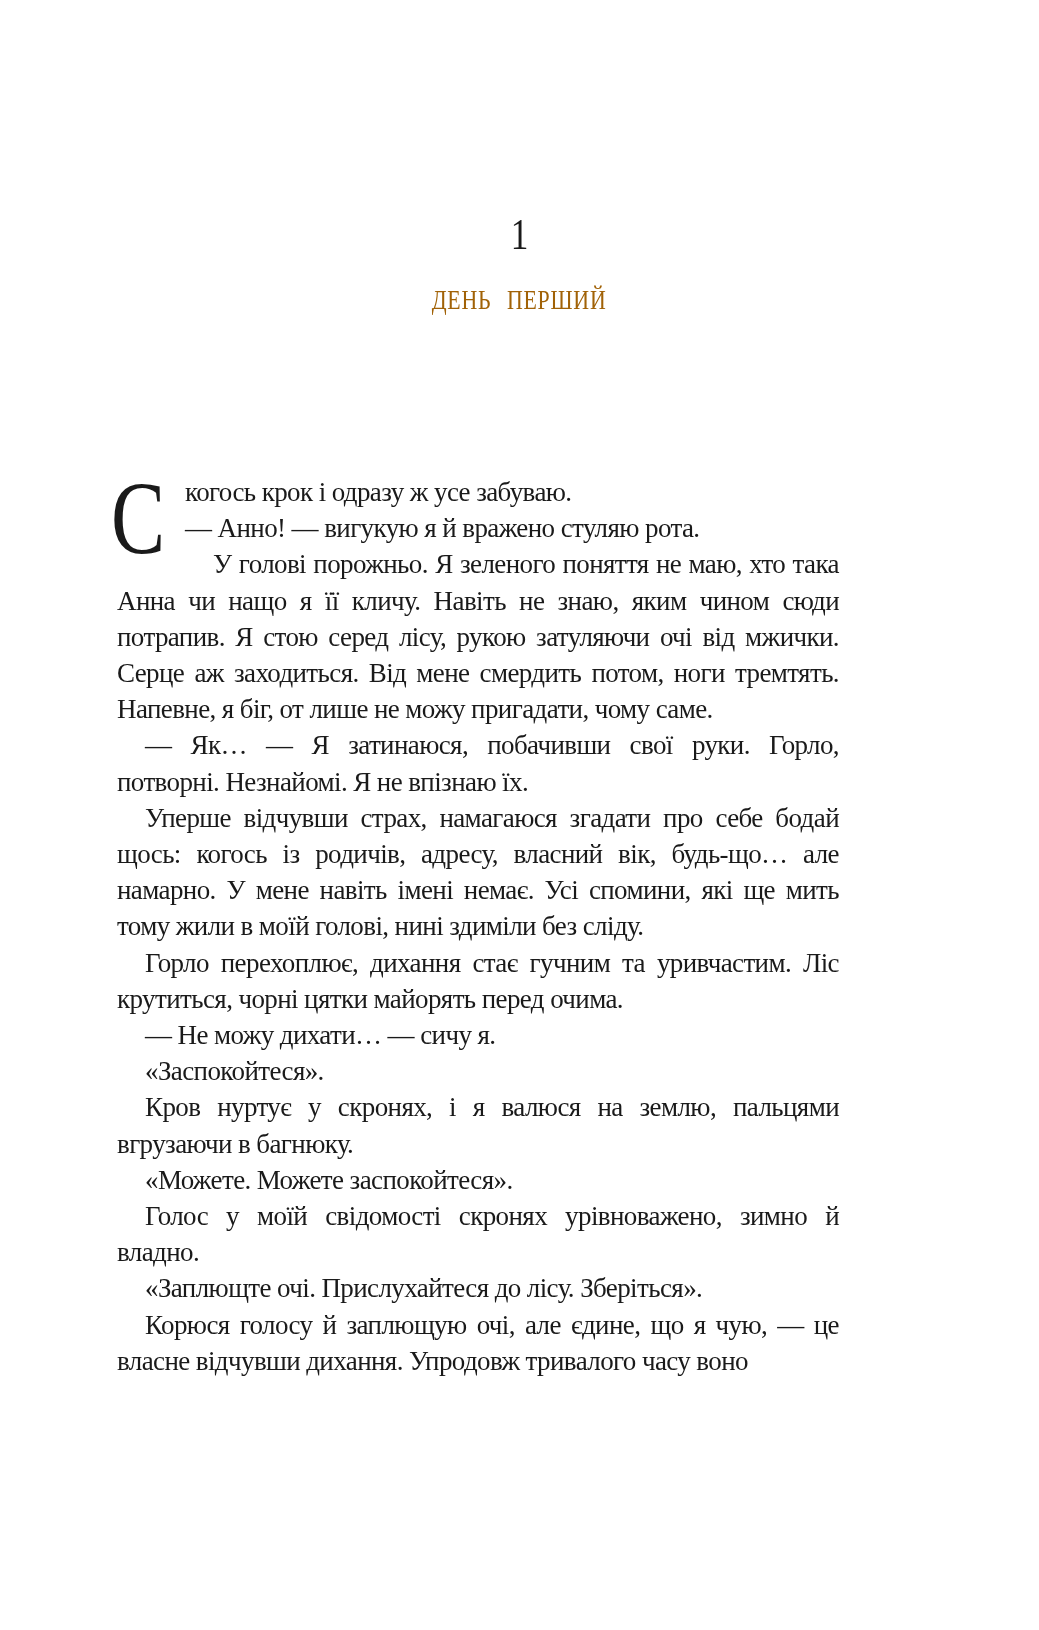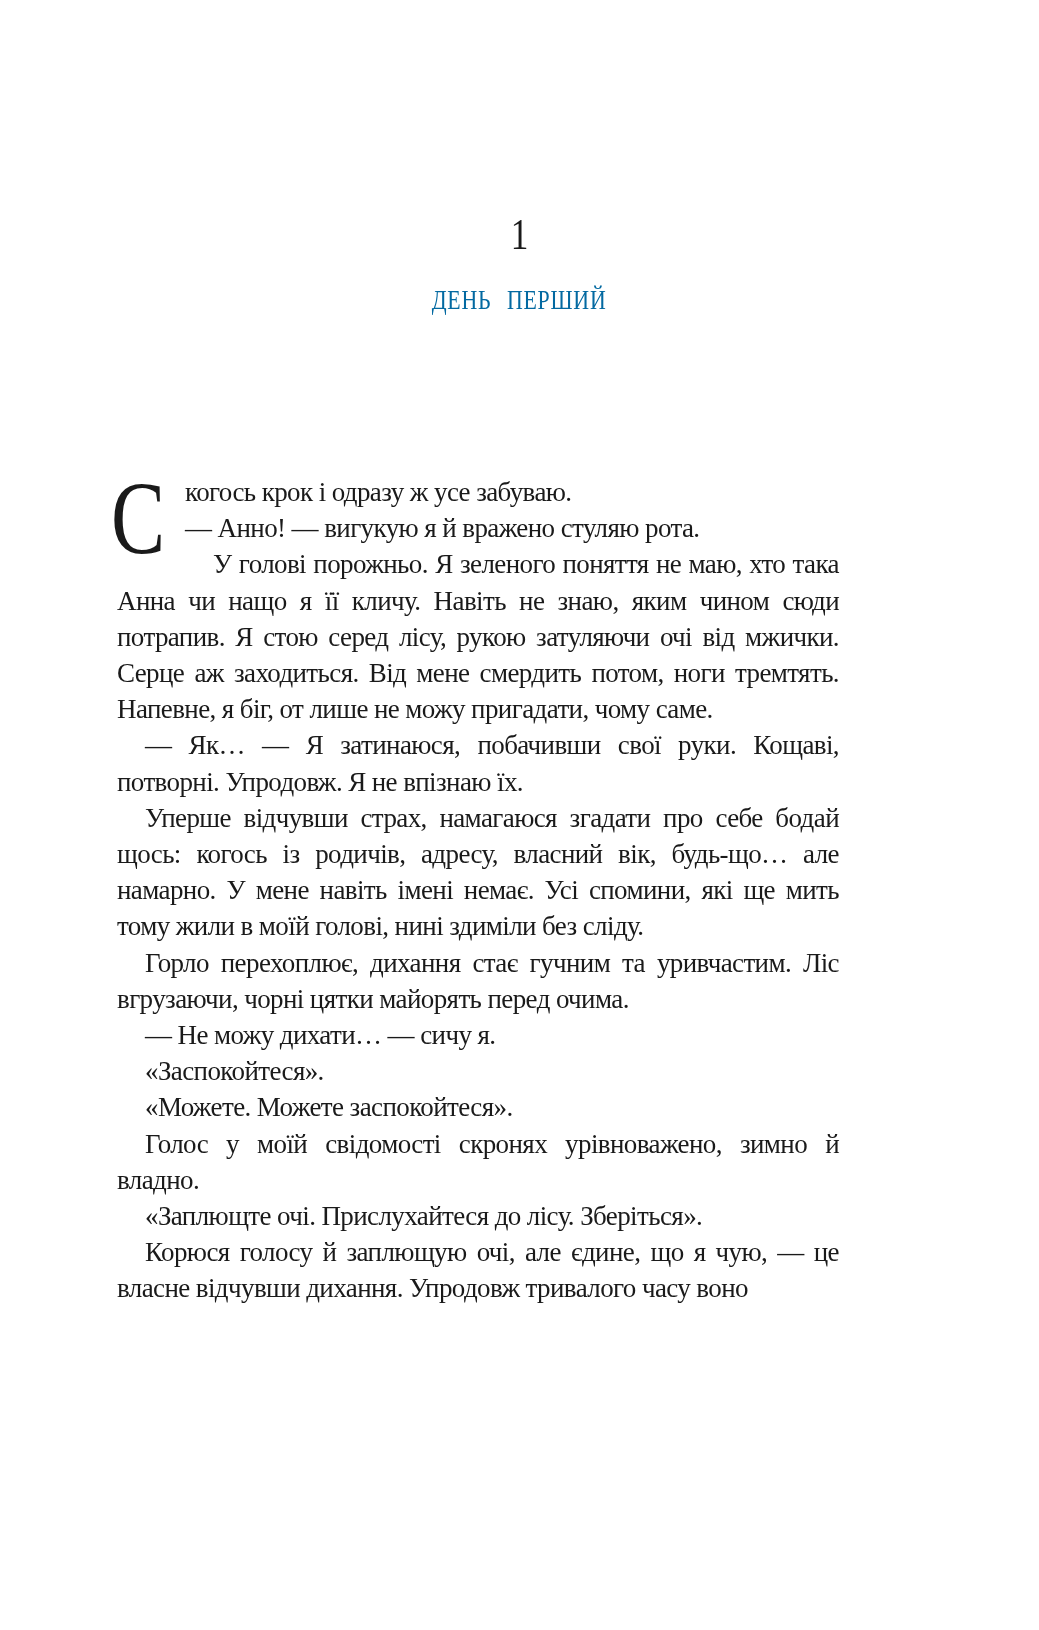--- a/index.html
+++ b/index.html
@@ -29,21 +29,21 @@
     }
     .chapter-title {
       position: absolute;
       top: 283px;
       left: 0;
       width: 1039px;
       text-align: center;
       font-size: 28px;
       letter-spacing: 1px;
       line-height: 34px;
-      color: #0369a1;
+      color: #a16207;
       word-spacing: 12px;
     }
     .chapter-title span {
       display: inline-block;
       transform: scaleX(0.78);
       transform-origin: center;
     }
     .body-text {
       position: absolute;
       top: 474px;
@@ -84,24 +84,25 @@
   <div class="chapter-title">
     <span>ДЕНЬ ПЕРШИЙ</span>
   </div>
 
   <div class="body-text">
     <p class="para first">
       <span class="drop-cap">С</span><span>когось крок і одразу ж усе забуваю.</span>
     </p>
     <p class="para" style="text-indent:0;">— Анно! — вигукую я й вражено стуляю рота.</p>
     <p class="para">У голові порожньо. Я зеленого поняття не маю, хто така Анна чи нащо я її кличу. Навіть не знаю, яким чином сюди потрапив. Я стою серед лісу, рукою затуляючи очі від мжички. Серце аж заходиться. Від мене смердить потом, ноги тремтять. Напевне, я біг, от лише не можу пригадати, чому саме.</p>
-    <p class="para">— Як… — Я затинаюся, побачивши свої руки. Кощаві, потворні. Упродовж. Я не впізнаю їх.</p>
+    <p class="para">— Як… — Я затинаюся, побачивши свої руки. Горло, потворні. Незнайомі. Я не впізнаю їх.</p>
     <p class="para">Уперше відчувши страх, намагаюся згадати про себе бодай щось: когось із родичів, адресу, власний вік, будь-що… але намарно. У мене навіть імені немає. Усі спомини, які ще мить тому жили в моїй голові, нині здиміли без сліду.</p>
-    <p class="para">Горло перехоплює, дихання стає гучним та уривчастим. Ліс вгрузаючи, чорні цятки майорять перед очима.</p>
+    <p class="para">Горло перехоплює, дихання стає гучним та уривчастим. Ліс крутиться, чорні цятки майорять перед очима.</p>
     <p class="para">— Не можу дихати… — сичу я.</p>
     <p class="para">«Заспокойтеся».</p>
+    <p class="para">Кров нуртує у скронях, і я валюся на землю, пальцями вгрузаючи в багнюку.</p>
     <p class="para">«Можете. Можете заспокойтеся».</p>
     <p class="para">Голос у моїй свідомості скронях урівноважено, зимно й владно.</p>
     <p class="para">«Заплющте очі. Прислухайтеся до лісу. Зберіться».</p>
     <p class="para">Корюся голосу й заплющую очі, але єдине, що я чую, — це власне відчувши дихання. Упродовж тривалого часу воно</p>
   </div>
 
 </div>
 
 </body></html>

